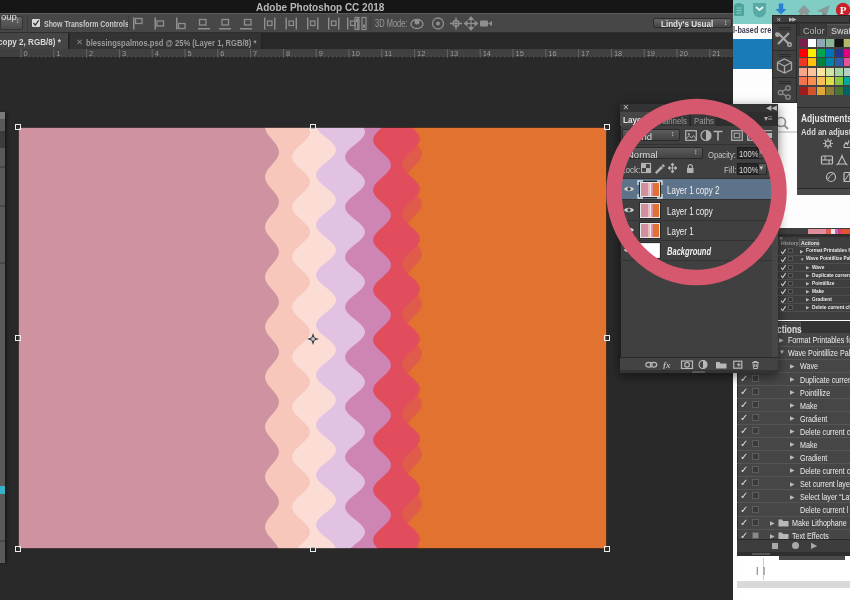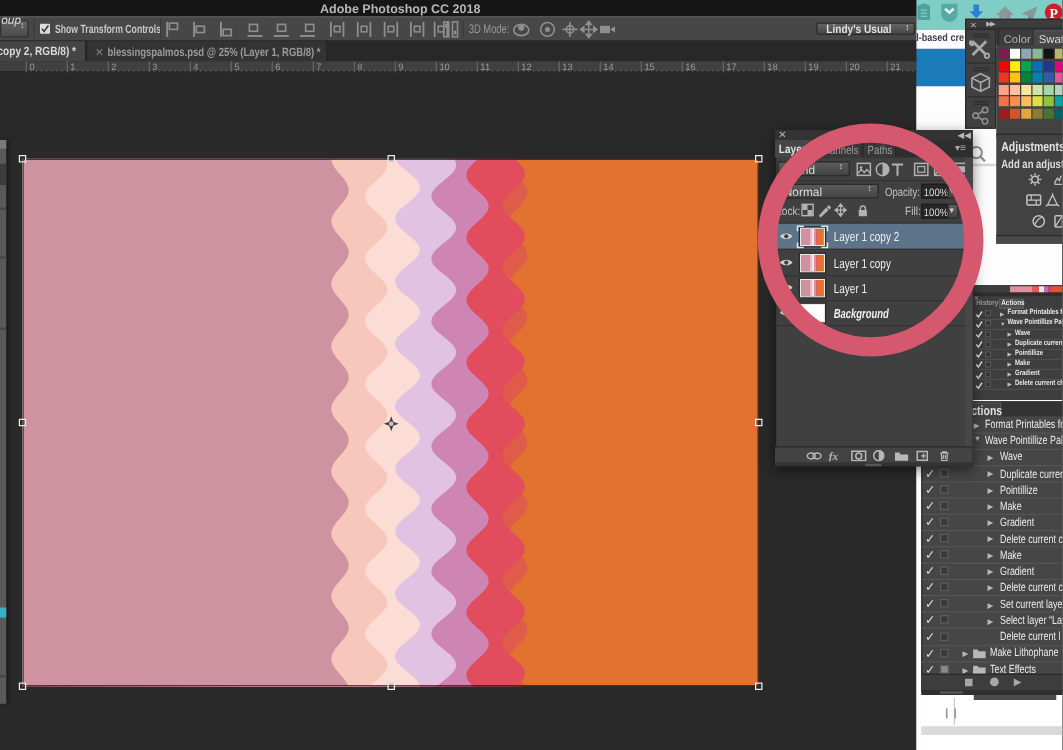--- a/index.html
+++ b/index.html
@@ -43,21 +43,21 @@
 <div class="abs" style="left:737px; top:581px; width:113px; height:7px; background:#d9d9d9;"></div>
 
 <div class="abs" style="left:0; top:0; width:733px; height:600px; background:#292929;"></div>
 
 <div class="abs" style="left:0; top:0; width:733px; height:13px; background:#161616;"></div>
 <div class="tx" style="left:256px; top:1.5px; font-size:10px; font-weight:bold; color:#b8b8b8;">Adobe Photoshop CC 2018</div>
 
 <div class="abs" style="left:0; top:13px; width:733px; height:20px; background:#474747; border-top:1px solid #5a5a5a; border-bottom:1px solid #2e2e2e;"></div>
 
 <div class="abs" style="left:0; top:16px; width:23px; height:14px; background:linear-gradient(#636363,#4b4b4b); border:1px solid #333; border-radius:2px;"></div>
-<div class="tx" style="left:1px; top:11px; font-size:9.5px; color:#ddd;font-style:italic;">oup</div>
+<div class="tx" style="left:1px; top:11px; font-size:9.5px; color:#ddd;">oup</div>
 <div class="tx" style="left:16px; top:17px; font-size:7px; color:#ccc;">↕</div>
 <div class="abs" style="left:27px; top:15px; width:1px; height:16px; background:#3a3a3a;"></div>
 
 <div class="abs" style="left:32px; top:18.5px; width:8px; height:8px; background:#dcdcdc; border-radius:1px;"></div>
 <svg class="abs" style="left:32px; top:18.5px;" width="8" height="8" viewBox="0 0 8 8">
     <path d="M1.5,4 l1.8,2.2 l3.4,-4.8" stroke="#3a3a3a" stroke-width="1.3" fill="none"></path>
   </svg>
 <div class="tx" style="left:44px; top:18px; font-size:9.5px; font-weight:bold; color:#c8c8c8; transform:scale(0.73,1); transform-origin:0 0;">Show Transform Controls</div>
 <div class="abs" style="left:128px; top:15px; width:1px; height:16px; background:#3a3a3a;"></div>
 

